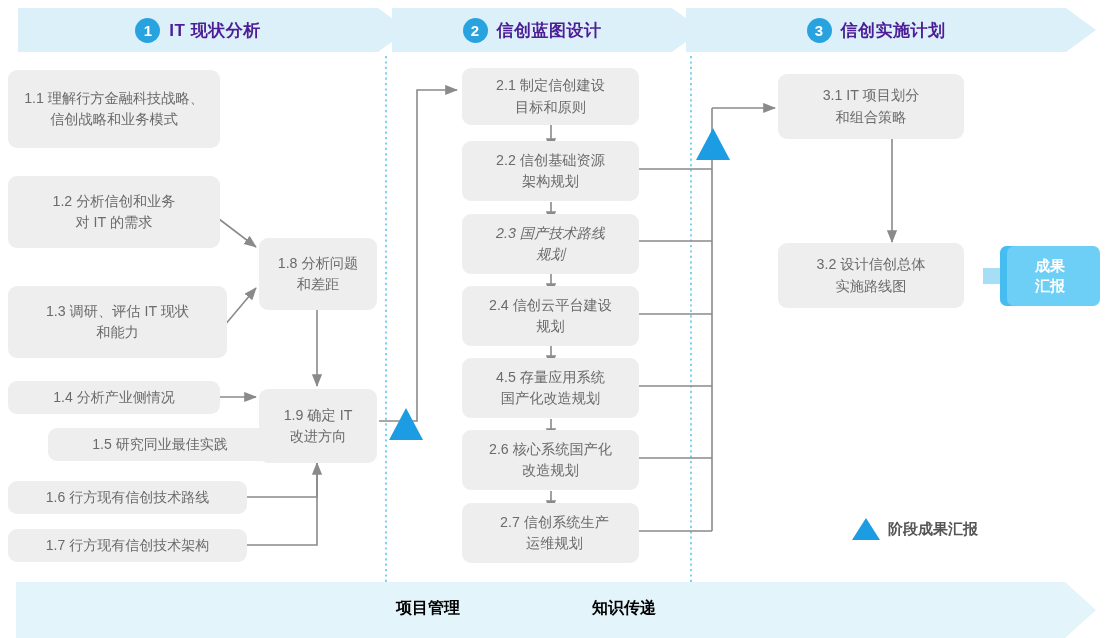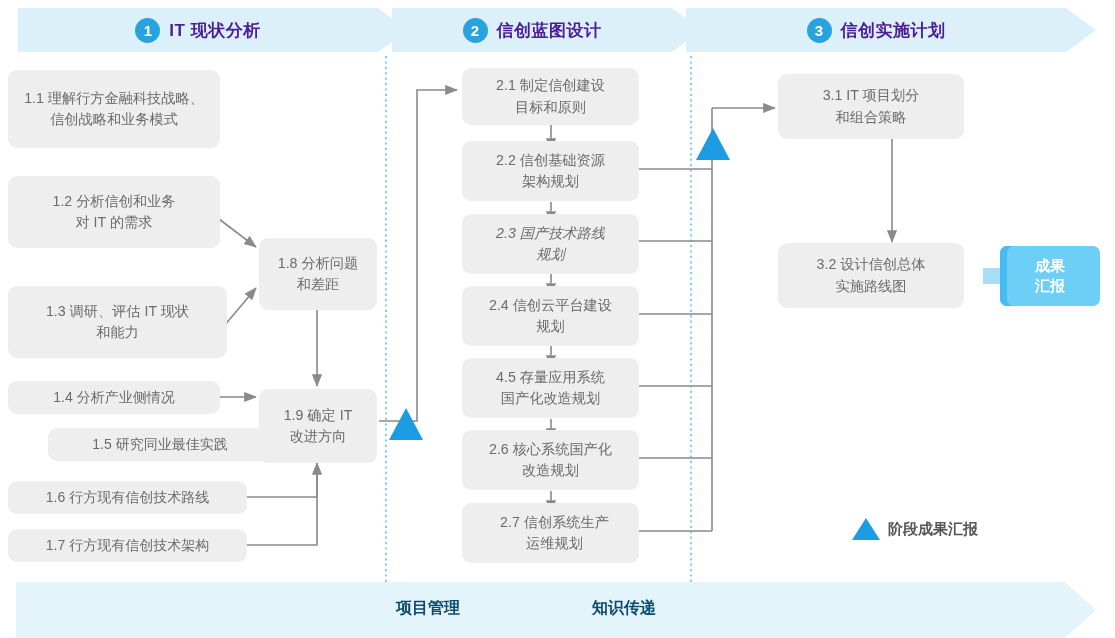--- a/index.html
+++ b/index.html
@@ -95,21 +95,21 @@
   }
   .legend-label{
     color:#555555;
     font-size:15px;
     font-weight:bold;
     white-space:nowrap;
   }
   
   .band-label{
     position:absolute;
-    color:#0c4a6e;
+    color:#000000;
     font-size:16px;
     font-weight:bold;
     white-space:nowrap;
   }
 </style>
 </head>
 <body>
 
 <div id="stage">
 

